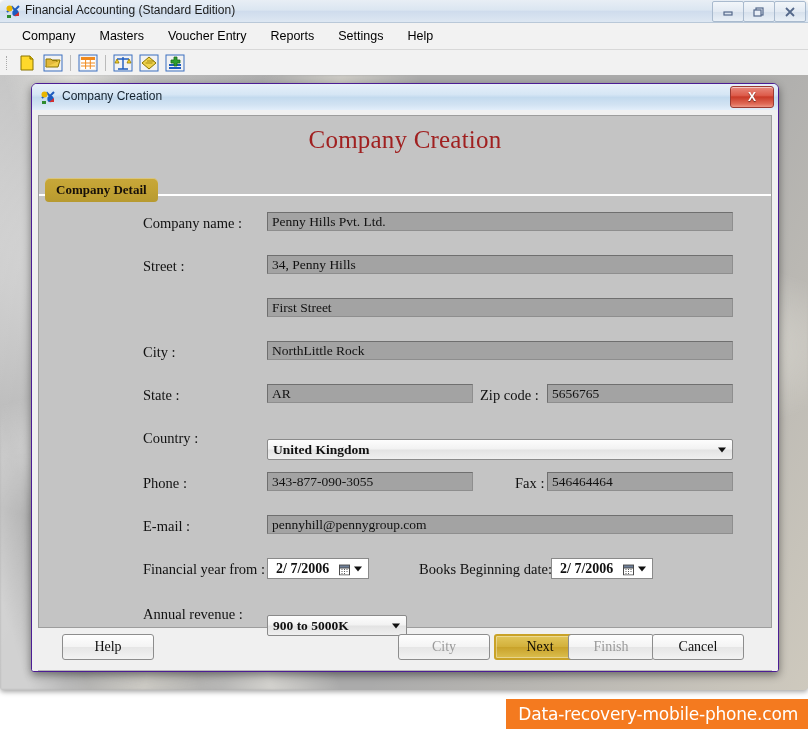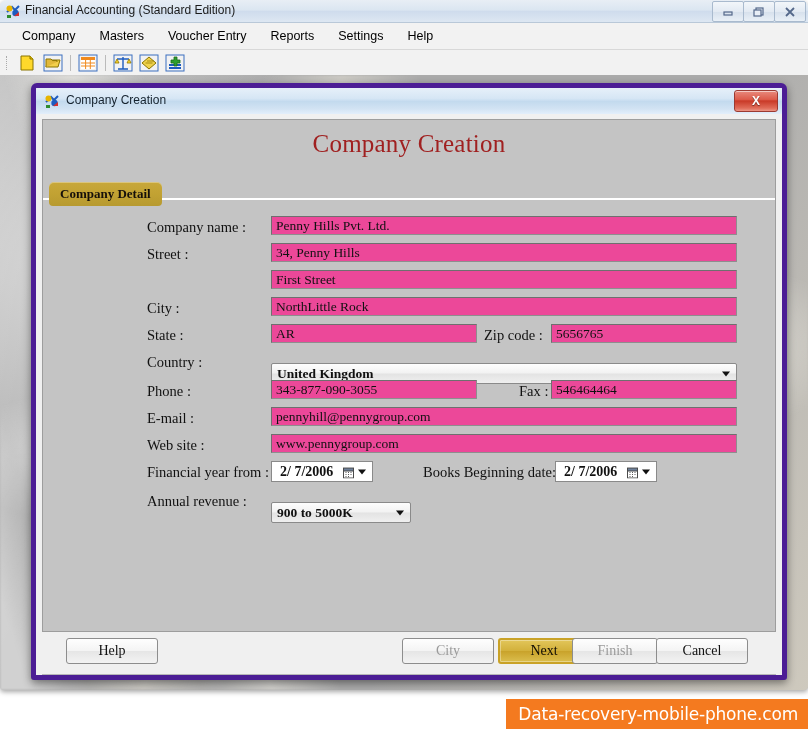--- a/index.html
+++ b/index.html
@@ -136,21 +136,21 @@
       radial-gradient(ellipse 130px 70px at 20% 92%, rgba(150,148,140,0.22), rgba(0,0,0,0) 70%);
     filter: blur(2px);
   }
 
   
   #dialog {
     position: absolute;
     left: 31px; top: 83px;
     width: 746px; height: 587px;
     background: #ffffff;
-    border: 5px solid #4c1d95;
+    border: 1px solid #4c1d95;
     border-radius: 6px 6px 3px 3px;
     box-shadow: 0 3px 9px rgba(0,0,0,0.45);
     overflow: hidden;
   }
   #dlg-titlebar {
     position: relative;
     height: 26px;
     background: linear-gradient(to bottom, #e6f0f9 0%, #d6e6f5 40%, #c3daee 52%, #d2e3f3 80%, #e2eefb 100%);
     border-bottom: 1px solid #b4c9de;
   }
@@ -236,37 +236,37 @@
 
   
   #form-rows {
     position: absolute;
     left: 0; top: 96px;
     width: 100%;
   }
   .frow {
     position: relative;
     height: 27px;
-    margin-bottom: 0px;
+    margin-bottom: 16px;
   }
   .flabel {
     position: absolute;
     top: 3px;
     font-family: "Liberation Serif", serif;
     font-size: 14.5px;
     color: #111;
     white-space: nowrap;
   }
   .flabel.left  { left: 104px; }
 
   .ftext {
     position: absolute;
     top: 0;
     height: 19px;
-    background: #ec4899;
+    background: #a3a3a3;
     border: 1px solid #8e8e8e;
     border-top-color: #6f6f6f;
     border-left-color: #6f6f6f;
     box-sizing: border-box;
     font-family: "Liberation Serif", serif;
     font-size: 13.5px;
     color: #111;
     padding: 1px 4px 0 4px;
     display: flex; align-items: center;
     white-space: nowrap;
@@ -561,24 +561,20 @@
               <div class="ftext" style="left:228px; width:206px;">343-877-090-3055</div>
               <span class="flabel" style="left:476px;">Fax :</span>
               <div class="ftext" style="left:508px; width:186px;">546464464</div>
             </div>
 
             <div class="frow">
               <span class="flabel left">E-mail :</span>
               <div class="ftext" style="left:228px; width:466px;">pennyhill@pennygroup.com</div>
             </div>
 
-            <div class="frow">
-              <span class="flabel left">Web site :</span>
-              <div class="ftext" style="left:228px; width:466px;">www.pennygroup.com</div>
-            </div>
 
             <div class="frow" style="height:29px;">
               <span class="flabel left">Financial year from :</span>
               <div class="fdate" style="left:228px; width:102px;">
                 <span>2/  7/2006</span>
                 <span class="cal">
                   <svg width="11" height="11" viewBox="0 0 11 11">
                     <rect x="0.5" y="0.5" width="10" height="10" fill="#fff" stroke="#4a4a4a"></rect>
                     <rect x="0.5" y="0.5" width="10" height="3" fill="#6d7f99" stroke="#4a4a4a"></rect>
                     <path d="M2.5 5 H3.5 M5 5 H6 M7.5 5 H8.5 M2.5 7 H3.5 M5 7 H6 M7.5 7 H8.5 M2.5 9 H3.5 M5 9 H6" stroke="#4a4a4a" stroke-width="0.9"></path>

